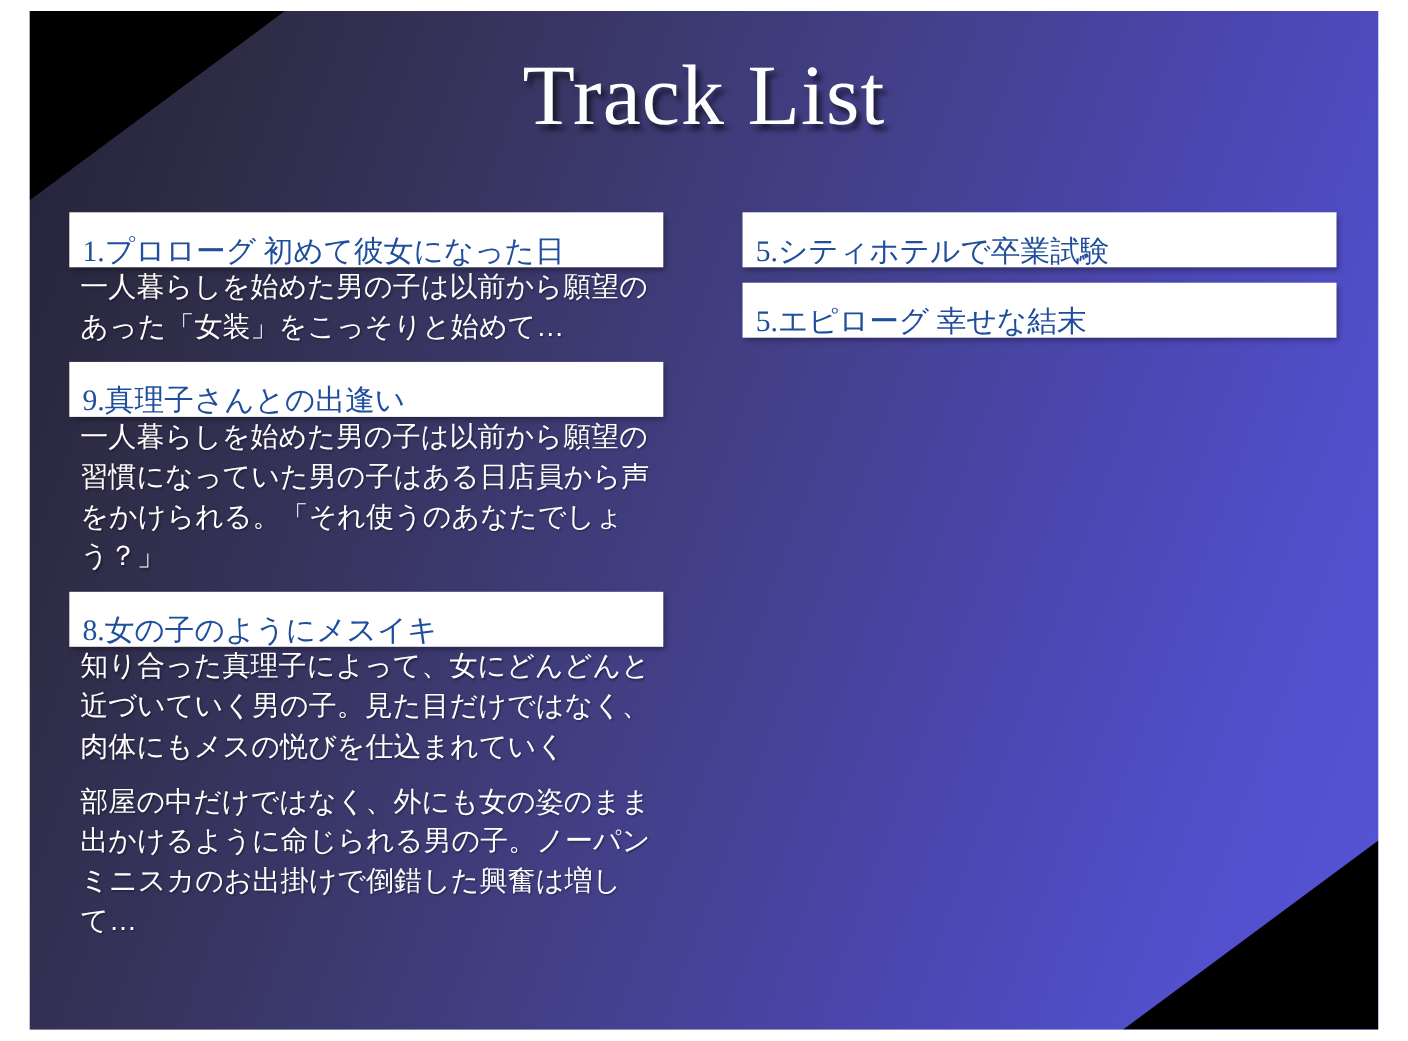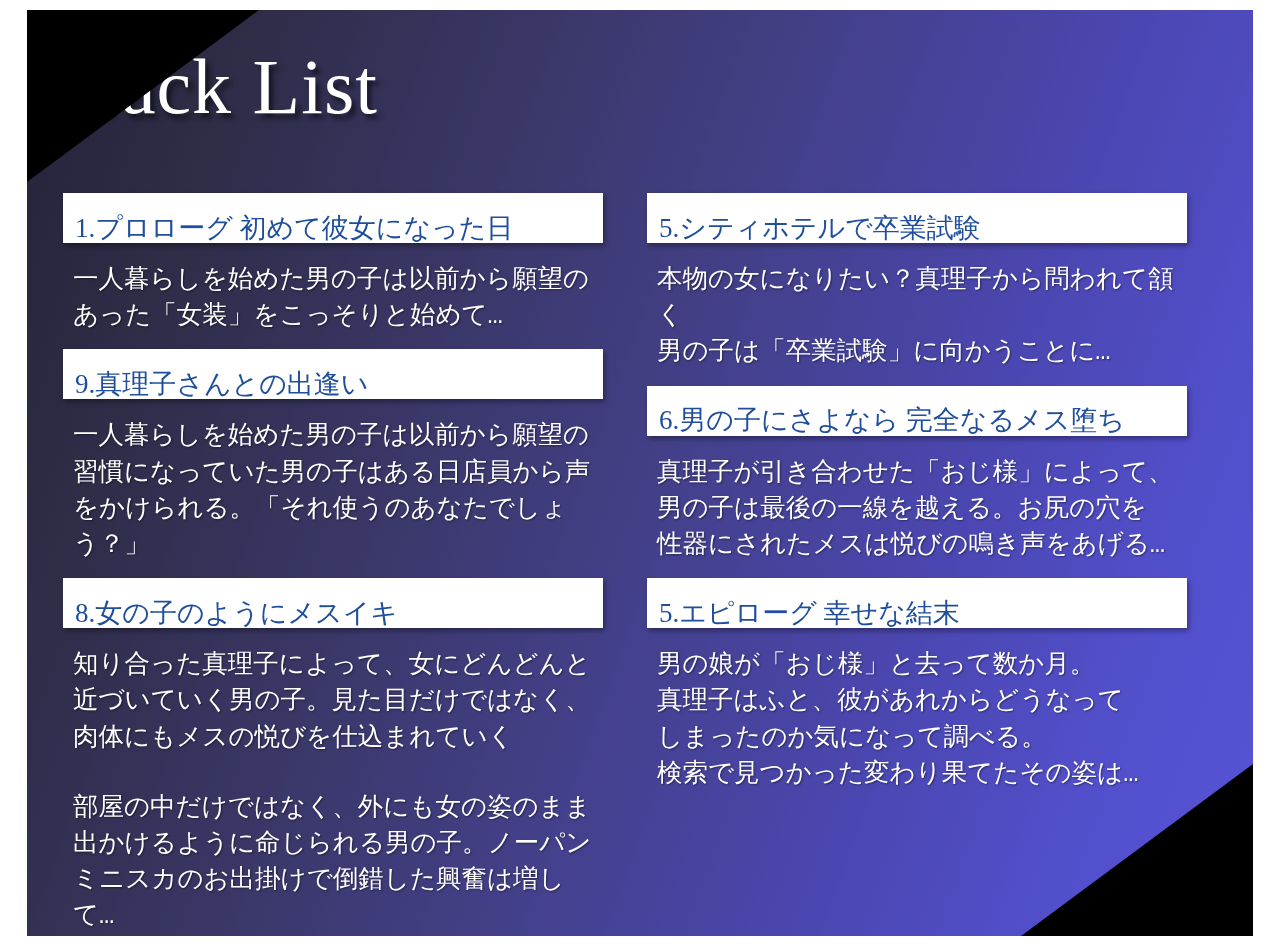--- a/index.html
+++ b/index.html
@@ -51,41 +51,40 @@
     border-bottom: 172px solid #000000;
     border-left: 232px solid transparent;
   }
 
   
   #title {
     position: absolute;
     left: 0;
     top: 38px;
     width: 1226px;
-    text-align: left;
+    text-align: center;
     color: #ffffff;
     font-size: 78px;
     line-height: 1;
     letter-spacing: 1px;
     font-family: "Liberation Serif", "DejaVu Serif", serif;
     text-shadow: 4px 5px 5px rgba(0,0,0,0.55);
     z-index: 3;
     white-space: nowrap;
-    padding-left: 21px;
   }
 
   
   .column {
     position: absolute;
     top: 183px;
     width: 540px;
     z-index: 4;
   }
   .column.left  { left: 36px; }
-  .column.right { left: 620px; }
+  .column.right { left: 648px; text-align: right; }
 
   .track { margin-bottom: 14px; }
 
   .track-head {
     background: #ffffff;
     height: 50px;
     display: flex;
     align-items: center;
     padding-left: 12px;
     box-sizing: border-box;
@@ -97,24 +96,24 @@
     line-height: 1.05;
     white-space: nowrap;
     font-family: "Liberation Serif", "DejaVu Serif", serif;
     margin-top: 20px;
   }
 
   .track-desc {
     color: #ffffff;
     font-size: 25.5px;
     line-height: 1.42;
-    padding: 20px 4px 0 10px;
+    padding: 0 4px 0 10px;
     white-space: pre-line;
     text-shadow: 1px 1px 2px rgba(0,0,0,0.45);
-    font-family: Liberation Mono, monospace;
+    font-family: Liberation Sans, sans-serif;
   }
 </style>
 </head>
 <body>
 
 <div id="page">
 
   <div id="stage">
 
     <div class="corner-cut tl"></div>
@@ -157,39 +156,25 @@
       </div>
 
     </div>
 
     <div class="column right">
 
       <div class="track">
         <div class="track-head">
           <span class="track-title">5.シティホテルで卒業試験</span>
         </div>
-        <div class="track-desc">本物の女になりたい？真理子から問われて頷く
-男の子は「卒業試験」に向かうことに…</div>
       </div>
 
-      <div class="track">
-        <div class="track-head">
-          <span class="track-title">6.男の子にさよなら 完全なるメス堕ち</span>
-        </div>
-        <div class="track-desc">真理子が引き合わせた「おじ様」によって、
-男の子は最後の一線を越える。お尻の穴を
-性器にされたメスは悦びの鳴き声をあげる…</div>
-      </div>
 
       <div class="track">
         <div class="track-head">
           <span class="track-title">5.エピローグ 幸せな結末</span>
         </div>
-        <div class="track-desc">男の娘が「おじ様」と去って数か月。
-真理子はふと、彼があれからどうなって
-しまったのか気になって調べる。
-検索で見つかった変わり果てたその姿は…</div>
       </div>
 
     </div>
 
   </div>
 </div>
 
 </body></html>

